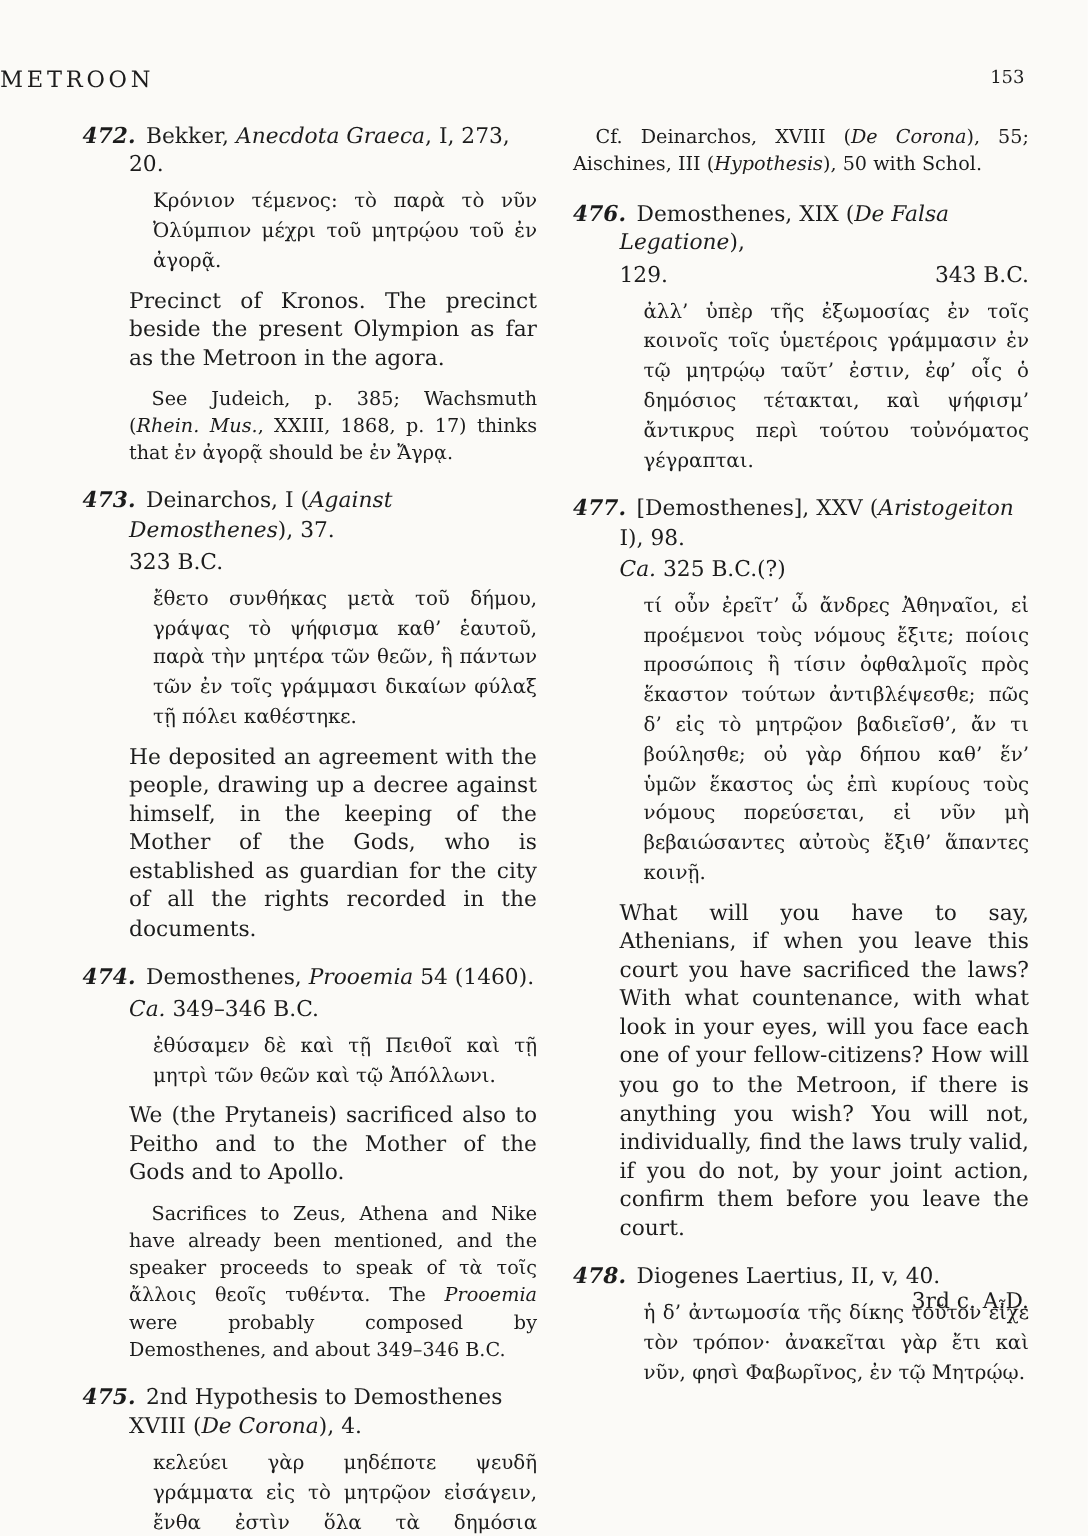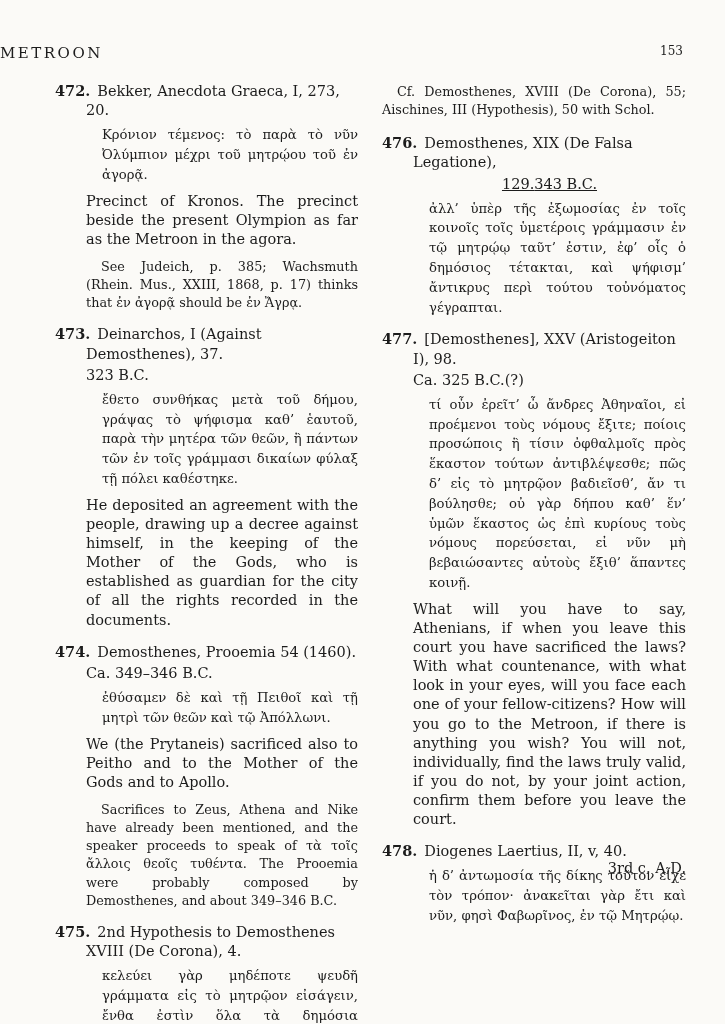--- a/index.html
+++ b/index.html
@@ -21,37 +21,37 @@
     font-size:12px;
   }
   .col {
     position:absolute; top:81px;
     font-size:14.5px; line-height:1.32;
   }
   .col-left  { left:55px;  width:303px; }
   .col-right { left:382px; width:304px; }
   .entry { padding-left:31px; margin-bottom:12px; }
   .head { text-indent:-31px; margin:0 0 2px 0; position:relative; }
-  .num { font-weight:bold; padding-right:7px; }
+  .num { font-weight:bold; padding-right:7px;font-style:italic; }
   .date-line { text-align:left; margin:0 0 2px 0; }
-  .head2 { display:flex; justify-content:center; margin:0 0 2px 0;text-decoration:underline; }
+  .head2 { display:flex; justify-content:space-between; margin:0 0 2px 0; }
   .date-abs { position:absolute; right:0; top:0; text-indent:0;margin-top:18px; }
   .greek {
     font-size:13.2px; line-height:1.5;
     text-align:justify;
     margin:5px 0 7px 16px;
   }
   .trans { text-align:justify; margin:0 0 7px 0; }
   .note {
     font-size:12.8px; line-height:1.42;
     text-align:justify; text-indent:15px;
     margin:9px 0 0 0;
   }
   .note-top { margin:2px 0 14px 0; }
-  .seg-i { }
+  .seg-i { font-style:italic; }
   .seg-g { }
   p { margin:0; }
 </style>
 </head>
 <body>
 
 <div class="page">
 
   <div class="runhead">METROON</div>
   <div class="pagenum">153</div>
@@ -83,21 +83,21 @@
     <article class="entry">
       <p class="head"><span class="num">475.</span><span><span>2nd Hypothesis to Demosthenes XVIII (</span><span class="seg-i">De Corona</span><span>), 4.</span></span></p>
       <p class="greek">κελεύει γὰρ μηδέποτε ψευδῆ γράμματα εἰς τὸ μητρῷον εἰσάγειν, ἔνθα ἐστὶν ὅλα τὰ δημόσια γράμματα.</p>
 
     </article>
 
   </div>
 
   <div class="col col-right">
 
-    <p class="note note-top"><span>Cf. Demosthenes, XVIII (</span><span class="seg-i">De Corona</span><span>), 55; Aischines, III (</span><span class="seg-i">Hypothesis</span><span>), 50 with Schol.</span></p>
+    <p class="note note-top"><span>Cf. Deinarchos, XVIII (</span><span class="seg-i">De Corona</span><span>), 55; Aischines, III (</span><span class="seg-i">Hypothesis</span><span>), 50 with Schol.</span></p>
 
     <article class="entry">
       <p class="head"><span class="num">476.</span><span><span>Demosthenes, XIX (</span><span class="seg-i">De Falsa Legatione</span><span>),</span></span></p>
       <p class="head2">
           <span>129.</span>
           <span><span>343 B.C.</span></span>
         </p>
       <p class="greek">ἀλλ’ ὑπὲρ τῆς ἐξωμοσίας ἐν τοῖς κοινοῖς τοῖς ὑμετέροις γράμμασιν ἐν τῷ μητρῴῳ ταῦτ’ ἐστιν, ἐφ’ οἷς ὁ δημόσιος τέτακται, καὶ ψήφισμ’ ἄντικρυς περὶ τούτου τοὐνόματος γέγραπται.</p>
     </article>
 

